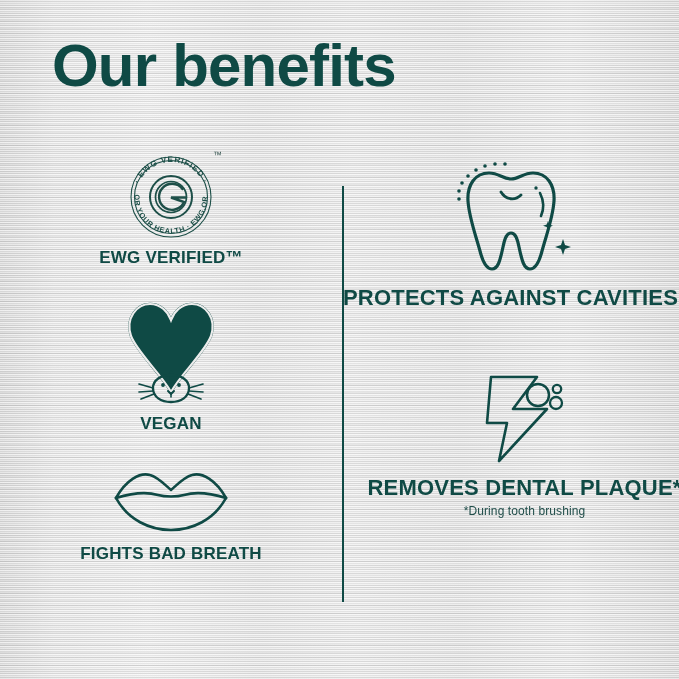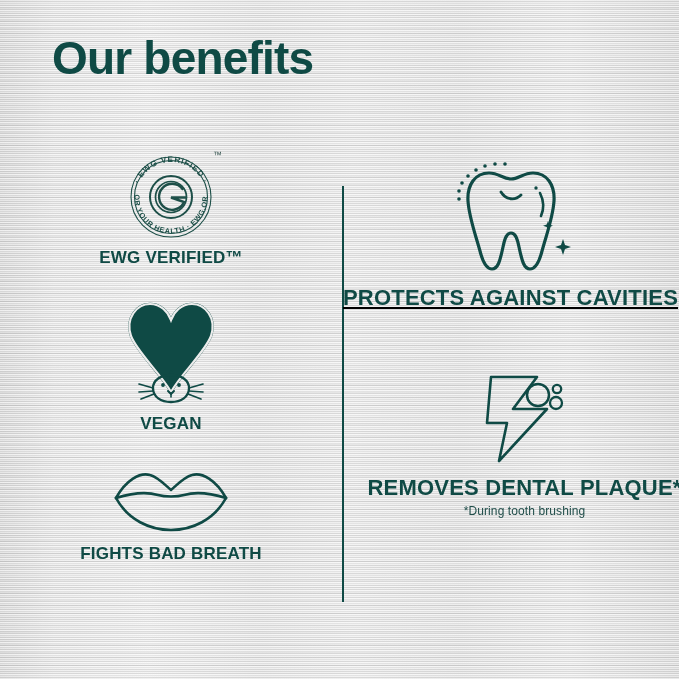--- a/index.html
+++ b/index.html
@@ -51,21 +51,21 @@
         #e4e4e4 68%,
         #ededed 84%,
         #dcdcdc 100%);
     overflow: hidden;
   }
 
   .page-title {
     position: absolute;
     left: 52px;
     top: 33px;
-    font-size: 46px;
+    font-size: 60px;
     font-weight: bold;
     letter-spacing: -0.8px;
     color: #0f4a45;
     line-height: 1.1;
   }
 
   .divider {
     position: absolute;
     left: 342px;
     top: 186px;
@@ -113,21 +113,21 @@
     font-weight: normal;
     letter-spacing: 0.1px;
   }
 
   
   #benefit-ewg    { top: 142px; }
   #benefit-vegan  { top: 296px; }
   #benefit-breath { top: 462px; }
 
   
-  #benefit-cavities { top: 155px; text-decoration: underline; }
+  #benefit-cavities { top: 155px; }
   #benefit-plaque   { top: 365px; padding-left: 14px; }
 </style>
 </head>
 <body>
 
 <div class="poster">
 
   <div class="page-title">Our benefits</div>
 
   <div class="divider"></div>

